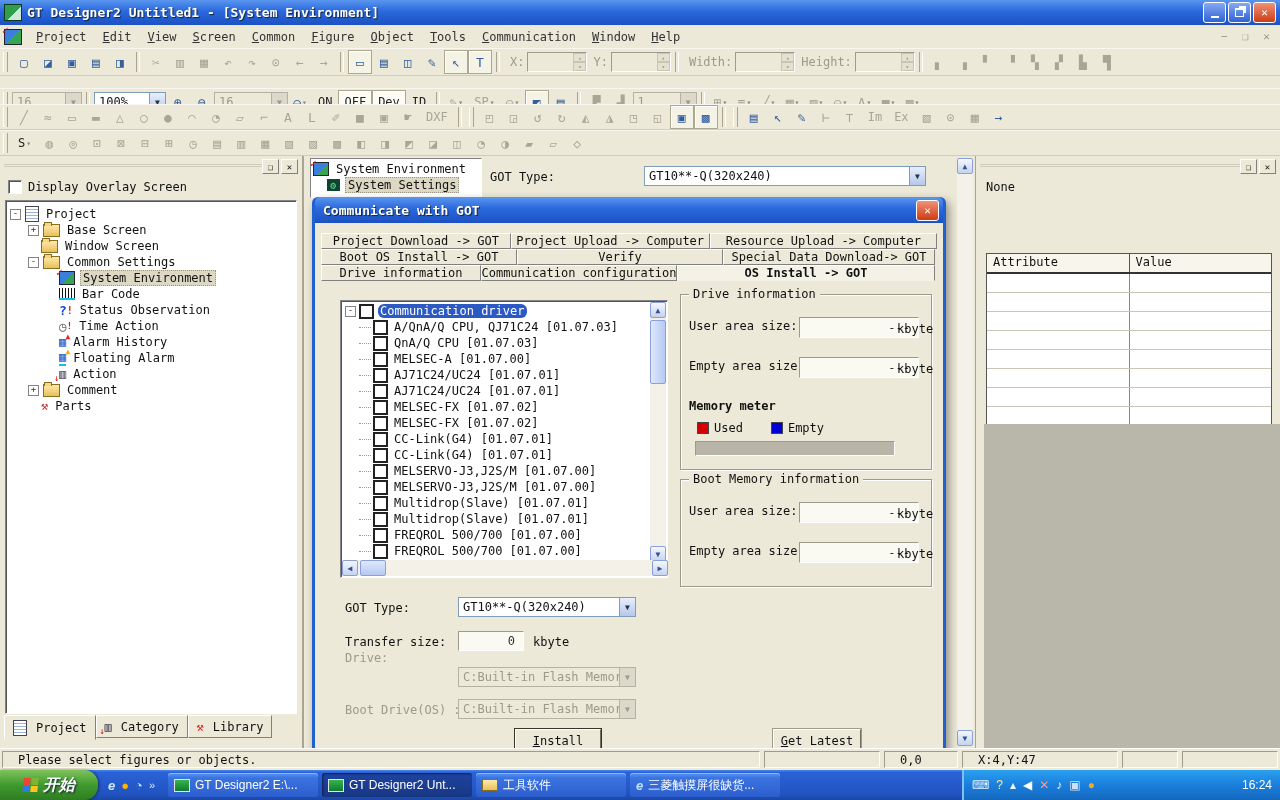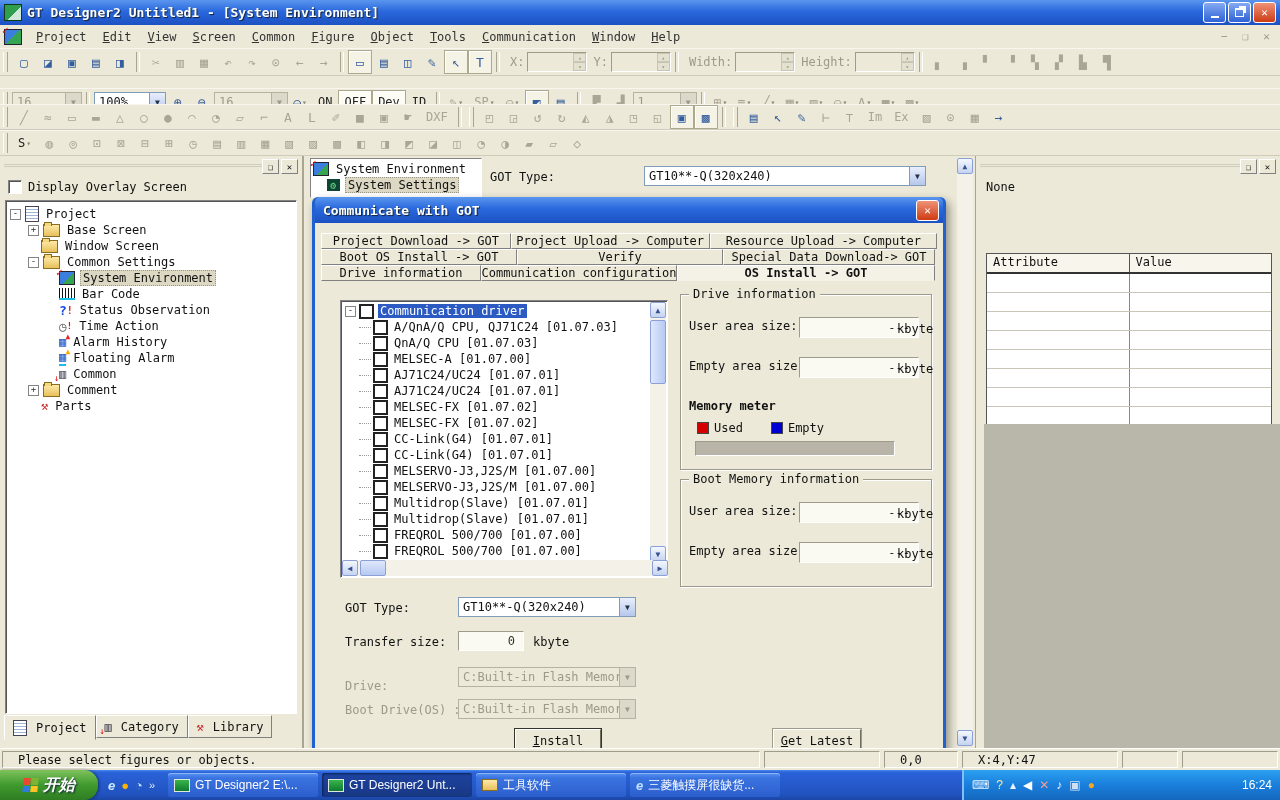--- a/index.html
+++ b/index.html
@@ -149,21 +149,21 @@
   #listbox{position:absolute;left:25px;top:77px;width:328px;height:278px;background:#fff;
     border:1px solid;border-color:#848284 #fff #fff #848284;box-shadow:inset 1px 1px 0 #555;box-sizing:border-box;}
   #driver-rows{position:absolute;left:0;top:0;width:310px;height:260px;overflow:hidden;padding-top:2px;}
   .drow{height:16px;display:flex;align-items:center;white-space:nowrap;padding-left:4px;}
   .drow:not(.droot){padding-left:18px;}
   .dexp{width:9px;height:9px;border:1px solid #848284;font-size:9px;line-height:7px;text-align:center;
     color:#333;margin-right:3px;flex:none;}
   .ddots{width:12px;border-bottom:1px dotted #999;margin-right:2px;flex:none;}
   .dcb{width:11px;height:11px;background:#fff;border:2px solid #222;margin-right:4px;flex:none;}
   .dlabel{padding:0 2px;}
-  .dlabel.dsel{background:#2a5ac2;color:#fff;}
+  .dlabel.dsel{background:#2a5ac2;color:#fff;border-radius:6px;}
   #list-vscroll{position:absolute;right:1px;top:1px;width:16px;height:260px;background:#f3f1e8;}
   #list-vscroll .thumb{position:absolute;left:0;top:18px;width:16px;height:64px;
     background:linear-gradient(90deg,#dfe8fc,#b7c9f2);border:1px solid #8ba0d8;border-radius:2px;box-sizing:border-box;}
   #list-vscroll .sbtn.bottom{position:absolute;bottom:0;}
   #list-hscroll{position:absolute;left:1px;bottom:1px;width:326px;height:16px;background:#f3f1e8;}
   #list-hscroll .thumb{position:absolute;left:18px;top:0;width:26px;height:16px;
     background:linear-gradient(180deg,#dfe8fc,#b7c9f2);border:1px solid #8ba0d8;border-radius:2px;box-sizing:border-box;}
   #list-hscroll .sbtn.right{position:absolute;right:0;top:0;}
 
   .group{position:absolute;border:1px solid #9d9a8b;box-shadow:1px 1px 0 #fff,inset 1px 1px 0 #fff;}
@@ -779,21 +779,21 @@
             <span class="tlabel">Alarm History</span>
           </div>
           <div class="trow lvl2">
             <span class="texp none"></span>
             <span class="ticon i-falarm"></span>
             <span class="tlabel">Floating Alarm</span>
           </div>
           <div class="trow lvl2">
             <span class="texp none"></span>
             <span class="ticon i-recipe"></span>
-            <span class="tlabel">Common</span>
+            <span class="tlabel">Action</span>
           </div>
           <div class="trow lvl1">
             <span class="texp">+</span>
             <span class="ticon i-folder"></span>
             <span class="tlabel">Comment</span>
           </div>
           <div class="trow lvl1">
             <span class="texp none"></span>
             <span class="ticon i-parts"></span>
             <span class="tlabel">Parts</span>
@@ -1051,21 +1051,21 @@
         <span class="cval">GT10**-Q(320x240)</span>
           <span class="cbtn">▼</span>
         </span>
 
       <span class="dlg-label" style="left:30px;top:412px;">Transfer size:</span>
       <div class="kfield" style="position:absolute;left:143px;top:408px;width:66px;height:20px;">
         <span>0</span>
         </div>
       <span class="dlg-label" style="left:218px;top:412px;">kbyte</span>
 
-      <span class="dlg-label dis" style="left:30px;top:456px;">Drive:</span>
+      <span class="dlg-label dis" style="left:30px;top:428px;">Drive:</span>
       <span class="combo dis" style="position:absolute;left:143px;top:444px;width:178px;">
         <span class="cval">C:Built-in Flash Memory</span>
           <span class="cbtn">▼</span>
         </span>
 
       <span class="dlg-label dis" style="left:30px;top:480px;">Boot Drive(OS) :</span>
       <span class="combo dis" style="position:absolute;left:143px;top:476px;width:178px;">
         <span class="cval">C:Built-in Flash Memory</span>
           <span class="cbtn">▼</span>
         </span>

